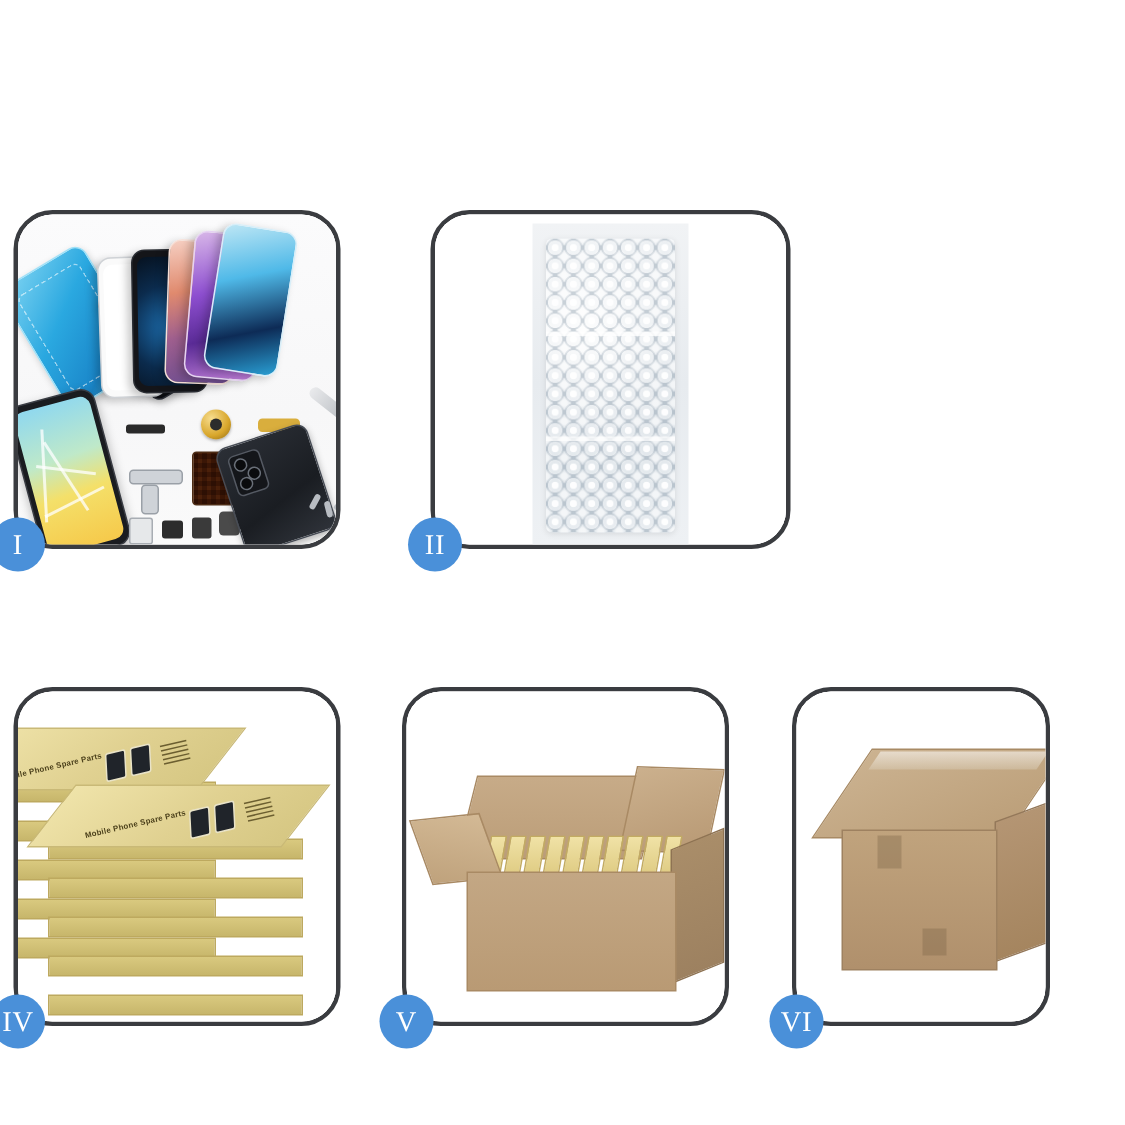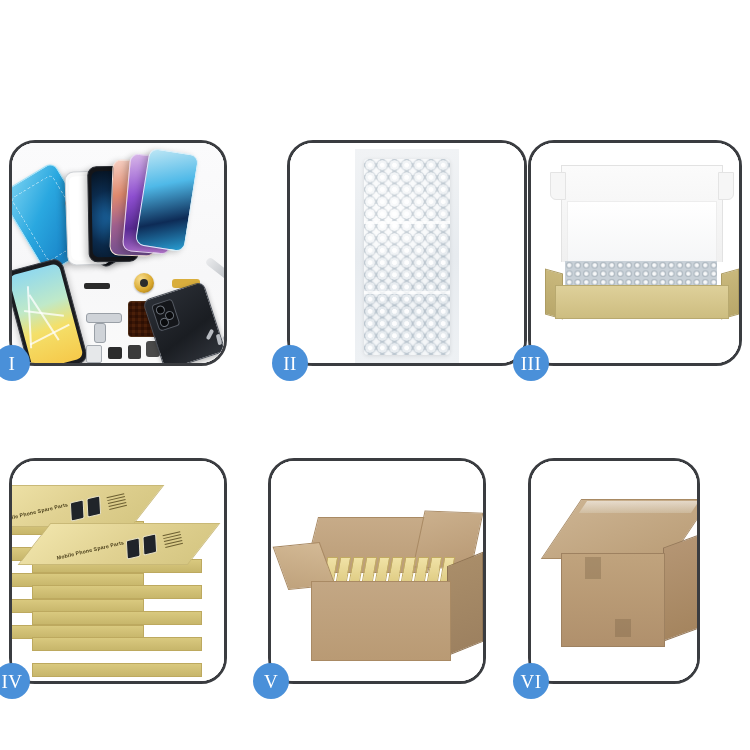--- a/index.html
+++ b/index.html
@@ -384,33 +384,20 @@
             <div class="bubbles"></div>
             <div class="bubbles2"></div>
             <div class="seam" style="top:62px;"></div>
             <div class="seam" style="top:132px;"></div>
           </div>
         </div>
       </div>
       <div class="badge">II</div>
     </div>
 
-    <div class="panel" id="p3">
-      <div class="clip">
-        <div class="s3">
-          <div class="m-lid"></div>
-          <div class="m-foam"></div>
-          <div class="m-inner"></div>
-          <div class="m-left"></div>
-          <div class="m-right"></div>
-          <div class="m-front"></div>
-        </div>
-      </div>
-      <div class="badge">III</div>
-    </div>
 
     <div class="panel" id="p4">
       <div class="clip">
         <div class="s4">
           <div class="stack">
 
             <div class="sb" style="left:-34px;top:46px;">
                 <div class="side"></div>
               </div>
             <div class="sb" style="left:-34px;top:72px;">

